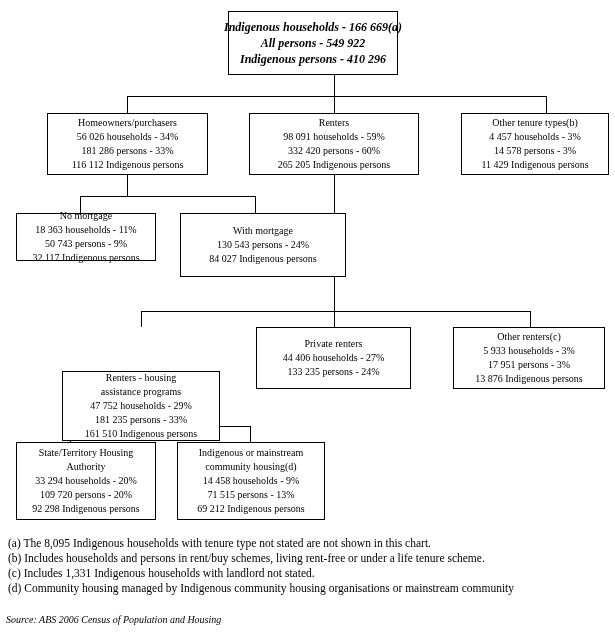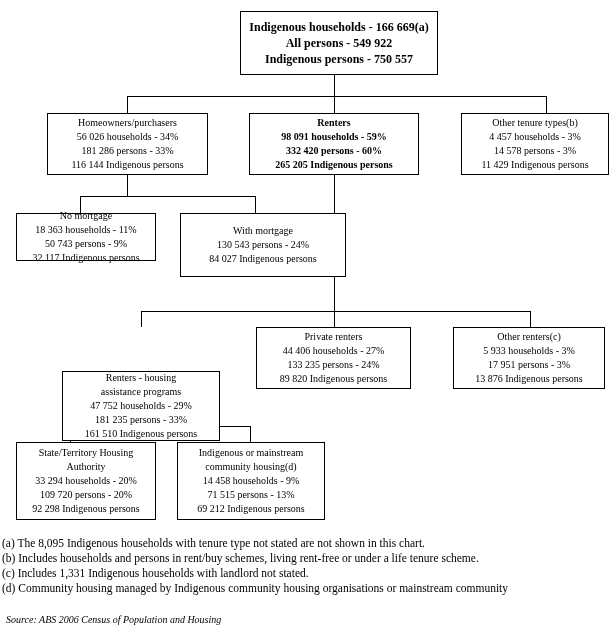--- a/index.html
+++ b/index.html
@@ -45,21 +45,21 @@
   }
   .conn {
     position: absolute;
     background: #000000;
     z-index: 1;
   }
   .conn.h { height: 1px; }
   .conn.v { width: 1px; }
   #notes {
     position: absolute;
-    left: 2px;
+    left: 8px;
     top: 536px;
     width: 604px;
     font-size: 11.5px;
     line-height: 15px;
   }
   #notes .note { display: block; white-space: nowrap; }
   #notes .cont { display: block; padding-left: 16px; }
   #source {
     position: absolute;
     left: 6px;
@@ -90,34 +90,34 @@
   <div class="conn h" style="left:141px; top:311px; width:389px;"></div>
   <div class="conn v" style="left:141px; top:311px; height:16px;"></div>
   <div class="conn v" style="left:334px; top:311px; height:16px;"></div>
   <div class="conn v" style="left:530px; top:311px; height:16px;"></div>
 
   <div class="conn v" style="left:141px; top:405px; height:22px;"></div>
   <div class="conn h" style="left:70px; top:426px; width:180px;"></div>
   <div class="conn v" style="left:70px; top:426px; height:16px;"></div>
   <div class="conn v" style="left:250px; top:426px; height:16px;"></div>
 
-  <div class="box root" style="left:240px; top:11px; width:198px; height:64px;">
+  <div class="box root" style="left:228px; top:11px; width:170px; height:64px;font-style:italic;">
     <span class="ln">Indigenous households - 166 669(a)</span>
     <span class="ln">All persons - 549 922</span>
-    <span class="ln">Indigenous persons - 750 557</span>
+    <span class="ln">Indigenous persons - 410 296</span>
   </div>
 
   <div class="box" style="left:47px; top:113px; width:161px; height:62px;">
     <span class="ln">Homeowners/purchasers</span>
     <span class="ln">56 026 households - 34%</span>
     <span class="ln">181 286 persons - 33%</span>
-    <span class="ln">116 144 Indigenous persons</span>
+    <span class="ln">116 112 Indigenous persons</span>
   </div>
 
-  <div class="box" style="left:249px; top:113px; width:170px; height:62px;font-weight:bold;">
+  <div class="box" style="left:249px; top:113px; width:170px; height:62px;">
     <span class="ln">Renters</span>
     <span class="ln">98 091 households - 59%</span>
     <span class="ln">332 420 persons - 60%</span>
     <span class="ln">265 205 Indigenous persons</span>
   </div>
 
   <div class="box" style="left:461px; top:113px; width:148px; height:62px;">
     <span class="ln">Other tenure types(b)</span>
     <span class="ln">4 457 households - 3%</span>
     <span class="ln">14 578 persons - 3%</span>
@@ -142,21 +142,20 @@
     <span class="ln">assistance programs</span>
     <span class="ln">47 752 households - 29%</span>
     <span class="ln">181 235 persons - 33%</span>
     <span class="ln">161 510 Indigenous persons</span>
   </div>
 
   <div class="box" style="left:256px; top:327px; width:155px; height:62px;">
     <span class="ln">Private renters</span>
     <span class="ln">44 406 households - 27%</span>
     <span class="ln">133 235 persons - 24%</span>
-    <span class="ln">89 820 Indigenous persons</span>
   </div>
 
   <div class="box" style="left:453px; top:327px; width:152px; height:62px;">
     <span class="ln">Other renters(c)</span>
     <span class="ln">5 933 households - 3%</span>
     <span class="ln">17 951 persons - 3%</span>
     <span class="ln">13 876 Indigenous persons</span>
   </div>
 
   <div class="box" style="left:16px; top:442px; width:140px; height:78px;">

